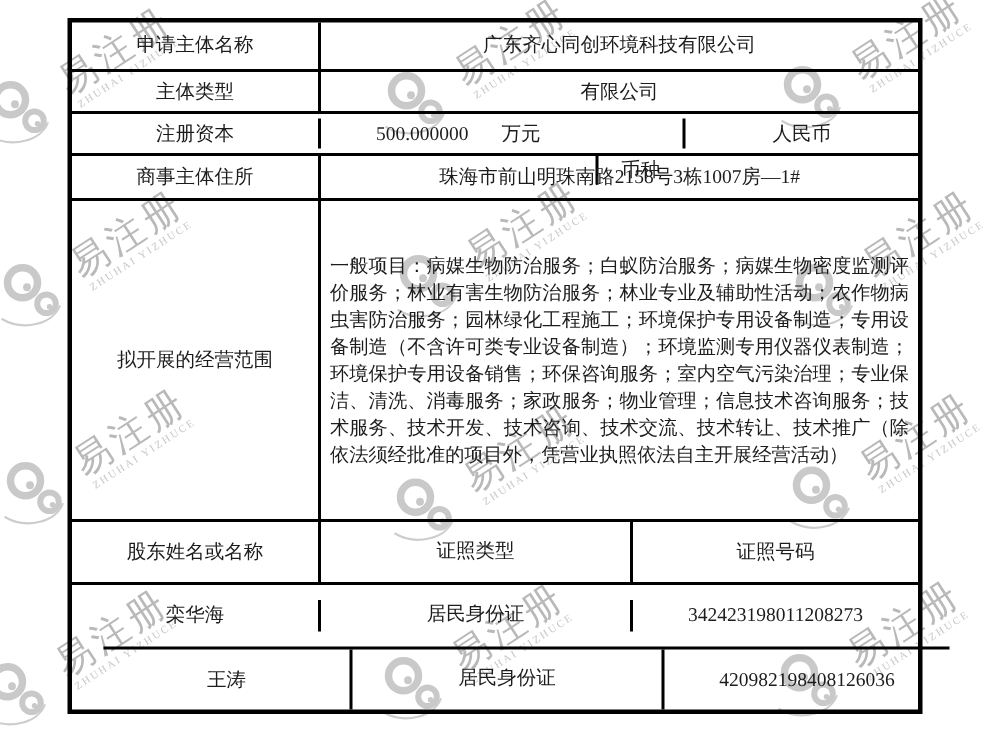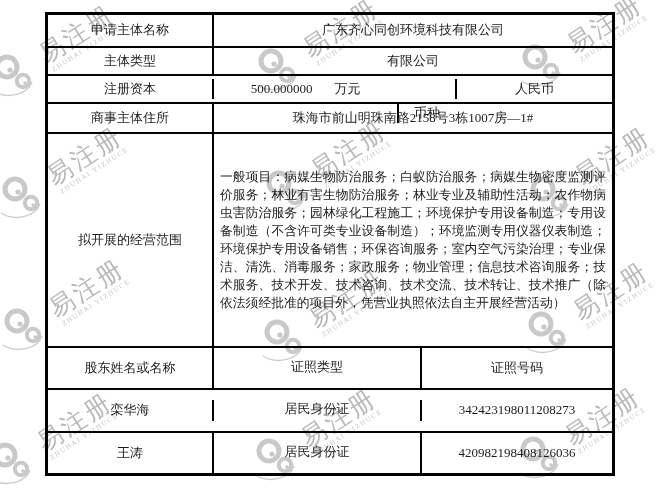--- a/index.html
+++ b/index.html
@@ -45,21 +45,21 @@
   .label-col { width:164px; flex:none; }
   .grow { flex:1; }
 
   .r1 { height:31px; }
   .r2 { height:28px; }
   .r3 { height:28px;align-items:center; }
   .r4 { height:30px; }
   .r5 { flex:1; }
   .r6 { height:42px; flex:none; }
   .r7 { height:43px; flex:none;align-items:center; }
-  .r8 { height:42px; flex:none; }
+  .r8 { height:42px; flex:none;margin-left:21px; }
 
   .capital-cell { width:185px; flex:none; gap:22px; }
   .currency-label-cell { width:58px; flex:none;margin-top:48px; }
   .cert-type-col { width:208px; flex:none;font-family:Liberation Mono, monospace; }
 
   .scope-cell {
     align-items:center; justify-content:center;
     padding:22px 6px;
   }
   .scope-text {

